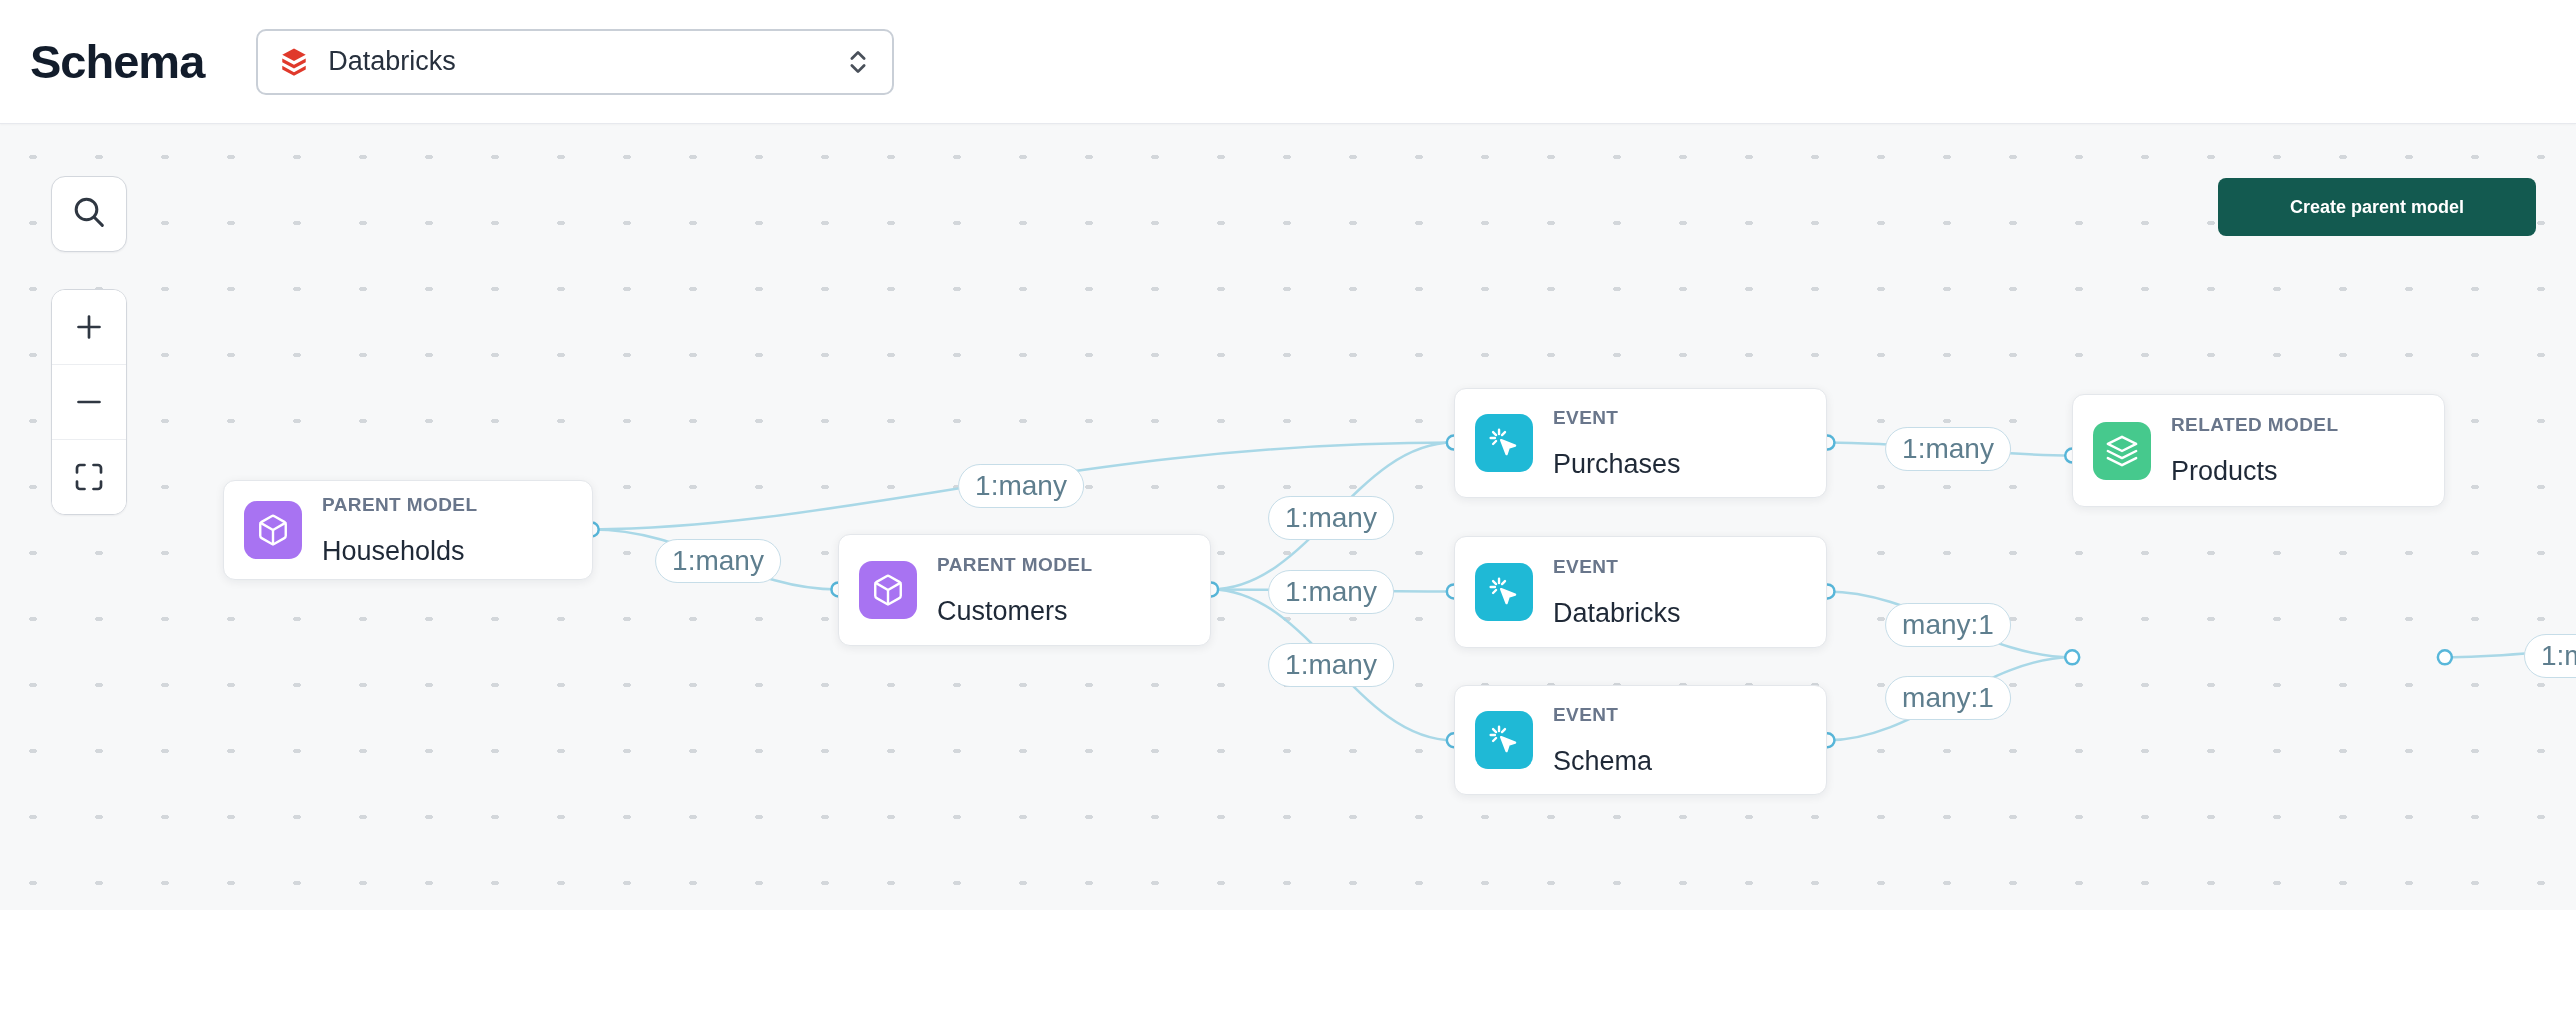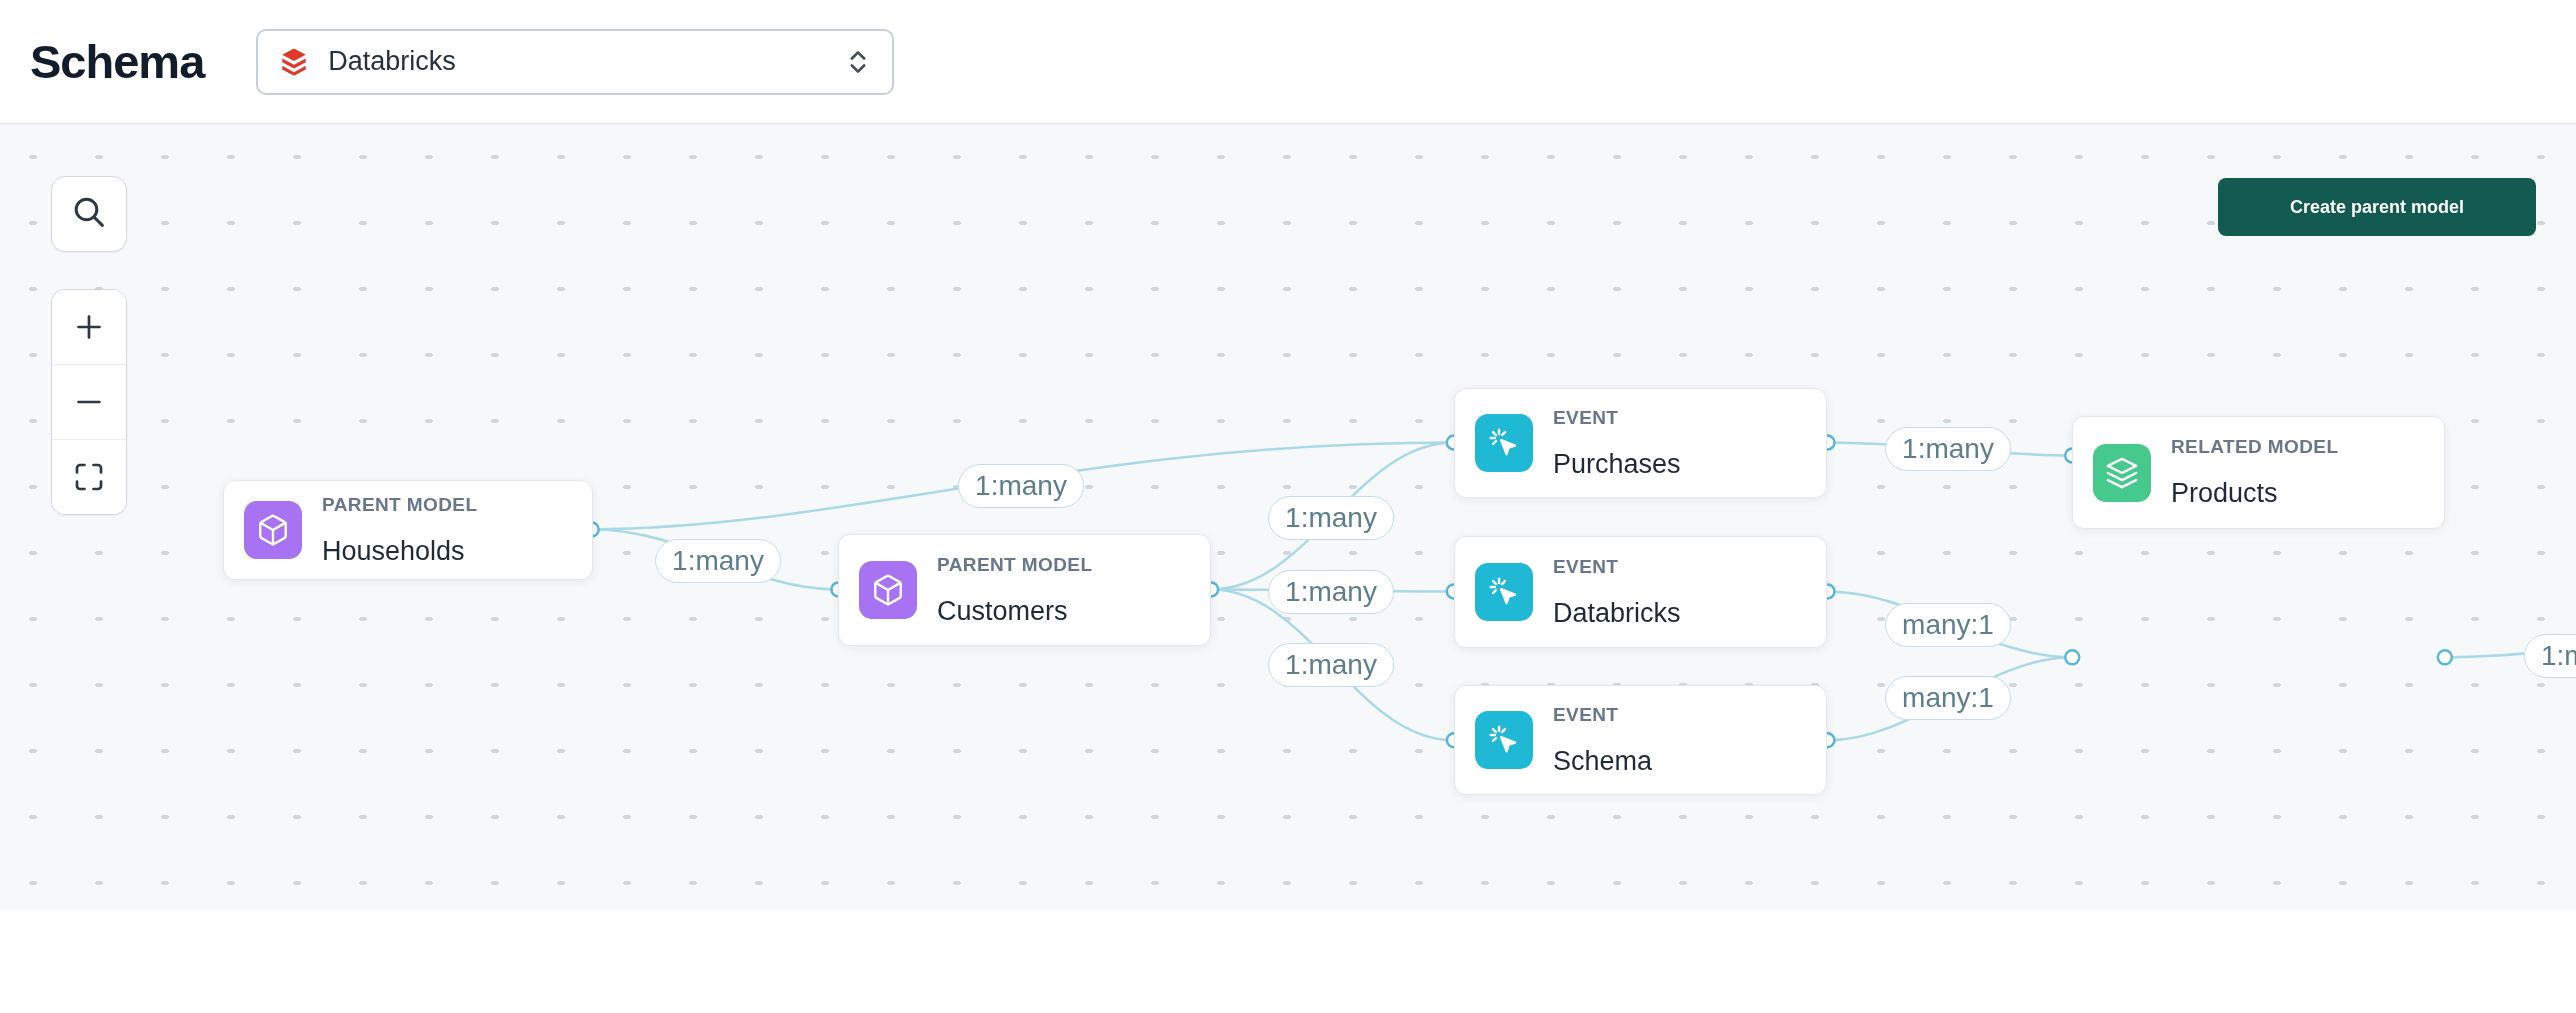--- a/index.html
+++ b/index.html
@@ -228,21 +228,21 @@
           <path d="M12.7 4.3l-2.1 2.1"></path>
           <path d="M4.3 12.7l2.1-2.1"></path>
       </svg>
     </div>
     <div class="node-text">
       <div class="node-type">EVENT</div>
       <div class="node-name">Schema</div>
     </div>
   </div>
 
-  <div class="node" style="left:2072px;top:416px;width:373px;height:113px">
+  <div class="node" style="left:2072px;top:394px;width:373px;height:113px">
     <div class="node-icon ic-green">
       <svg viewBox="0 0 24 24" fill="none" stroke="#fff" stroke-width="1.7" stroke-linecap="round" stroke-linejoin="round">
         <path d="M12 2 2 7l10 5 10-5-10-5z"></path>
         <path d="M2 12l10 5 10-5"></path>
         <path d="M2 17l10 5 10-5"></path>
       </svg>
     </div>
     <div class="node-text">
       <div class="node-type">RELATED MODEL</div>
       <div class="node-name">Products</div>

